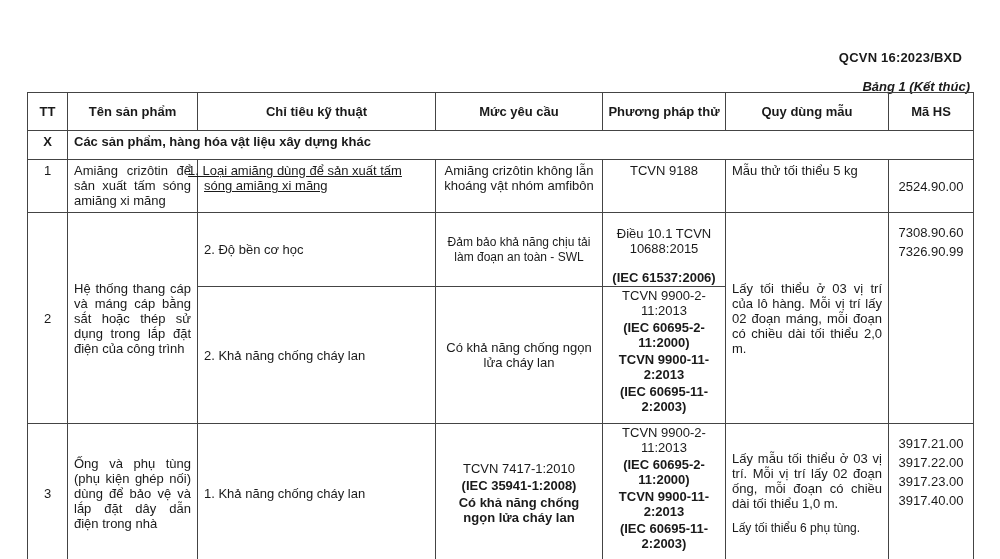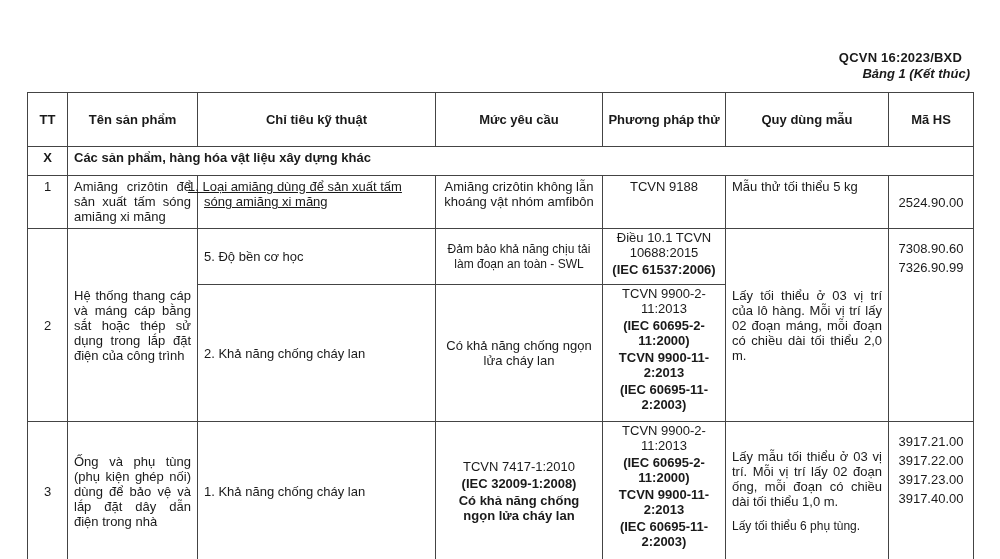--- a/index.html
+++ b/index.html
@@ -7,21 +7,21 @@
     width:1000px; height:559px; overflow:hidden;
     background:#ffffff; color:#1a1a1a;
     font-family: "Liberation Sans", sans-serif;
     position:relative;
   }
   .doc-code {
     position:absolute; right:38px; top:50px;
     font-weight:bold; font-size:13px; letter-spacing:0.2px;
   }
   .table-caption {
-    position:absolute; right:30px; top:66px;
+    position:absolute; right:30px; top:79px;
     font-weight:bold; font-style:italic; font-size:13px;
   }
   table.spec {
     position:absolute; left:27px; top:92px;
     width:946px;
     border-collapse:collapse;
     font-size:13px; line-height:15px;
     table-layout:fixed;
   }
   table.spec td, table.spec th {
@@ -58,21 +58,21 @@
     <col style="width:123px">
     <col style="width:163px">
     <col style="width:85px">
   </colgroup>
   <thead>
     <tr>
       <th>TT</th>
       <th>Tên sản phẩm</th>
       <th>Chỉ tiêu kỹ thuật</th>
       <th>Mức yêu cầu</th>
-      <th style="padding:15px 2px;">Phương pháp thử</th>
+      <th style="padding:7px 2px;">Phương pháp thử</th>
       <th>Quy dùng mẫu</th>
       <th>Mã HS</th>
     </tr>
   </thead>
   <tbody>
     <tr class="group-row">
       <td class="c">X</td>
       <td colspan="6">Các sản phẩm, hàng hóa vật liệu xây dựng khác</td>
     </tr>
 
@@ -82,24 +82,24 @@
       <td class="crit-hang">1. Loại amiăng dùng để sản xuất tấm sóng amiăng xi măng</td>
       <td class="c">Amiăng crizôtin không lẫn khoáng vật nhóm amfibôn</td>
       <td class="c">TCVN 9188</td>
       <td>Mẫu thử tối thiểu 5 kg</td>
       <td class="c mid">2524.90.00</td>
     </tr>
 
     <tr style="height:56px;">
       <td class="c mid" rowspan="2">2</td>
       <td class="j mid" rowspan="2">Hệ thống thang cáp và máng cáp bằng sắt hoặc thép sử dụng trong lắp đặt điện của công trình</td>
-      <td class="crit mid">5. Độ bền cơ học</td>
+      <td class="crit mid">2. Độ bền cơ học</td>
       <td class="c mid" style="font-size:12px;">Đảm bảo khả năng chịu tải làm đoạn an toàn - SWL</td>
       <td class="c" style="padding:1px 2px;">
-        <span class="line" style="padding:0 4px;">Điều 10.1 TCVN 10688:2015</span>
+        <span class="line" style="padding:12px 4px;">Điều 10.1 TCVN 10688:2015</span>
         <span class="line gap">(IEC 61537:2006)</span>
       </td>
       <td class="j mid" rowspan="2">Lấy tối thiểu ở 03 vị trí của lô hàng. Mỗi vị trí lấy 02 đoạn máng, mỗi đoạn có chiều dài tối thiểu 2,0 m.</td>
       <td class="c" rowspan="2" style="padding-top:12px;">
         <span class="hs">7308.90.60</span>
         <span class="hs">7326.90.99</span>
       </td>
     </tr>
     <tr style="height:137px;">
       <td class="crit mid">2. Khả năng chống cháy lan</td>
@@ -111,21 +111,21 @@
         <span class="line gap">(IEC 60695-11-2:2003)</span>
       </td>
     </tr>
 
     <tr style="height:139px;">
       <td class="c mid">3</td>
       <td class="j mid">Ống và phụ tùng (phụ kiện ghép nối) dùng để bảo vệ và lắp đặt dây dẫn điện trong nhà</td>
       <td class="crit mid">1. Khả năng chống cháy lan</td>
       <td class="c mid">
         <span class="line">TCVN 7417-1:2010</span>
-        <span class="line gap">(IEC 32009-1:2008)</span>
+        <span class="line gap">(IEC 35941-1:2008)</span>
         <span class="line gap">Có khả năng chống ngọn lửa cháy lan</span>
       </td>
       <td class="c" style="padding:1px 10px;">
         <span class="line">TCVN 9900-2-11:2013</span>
         <span class="line gap">(IEC 60695-2-11:2000)</span>
         <span class="line gap">TCVN 9900-11-2:2013</span>
         <span class="line gap">(IEC 60695-11-2:2003)</span>
       </td>
       <td class="mid">
         <span class="line j">Lấy mẫu tối thiểu ở 03 vị trí. Mỗi vị trí lấy 02 đoạn ống, mỗi đoạn có chiều dài tối thiểu 1,0 m.</span>

